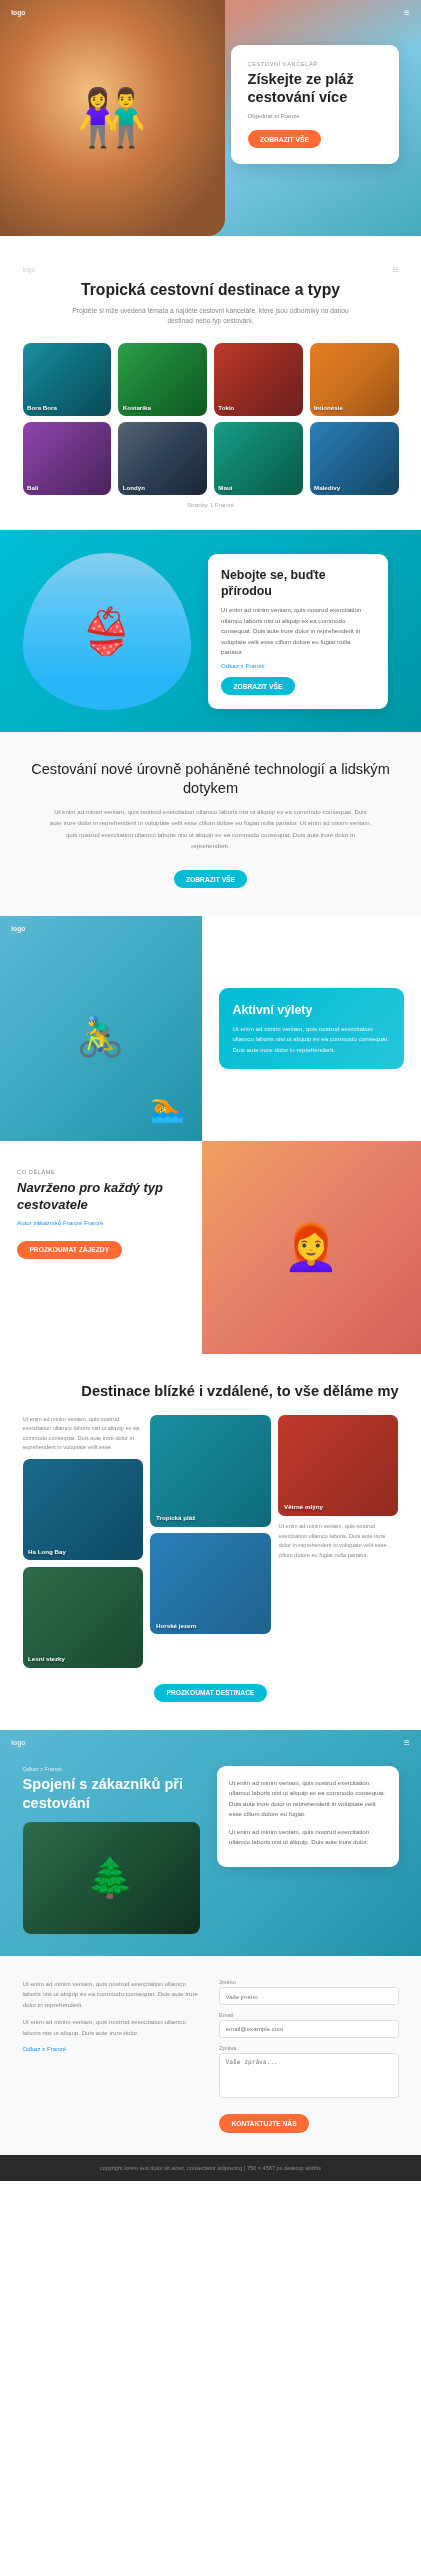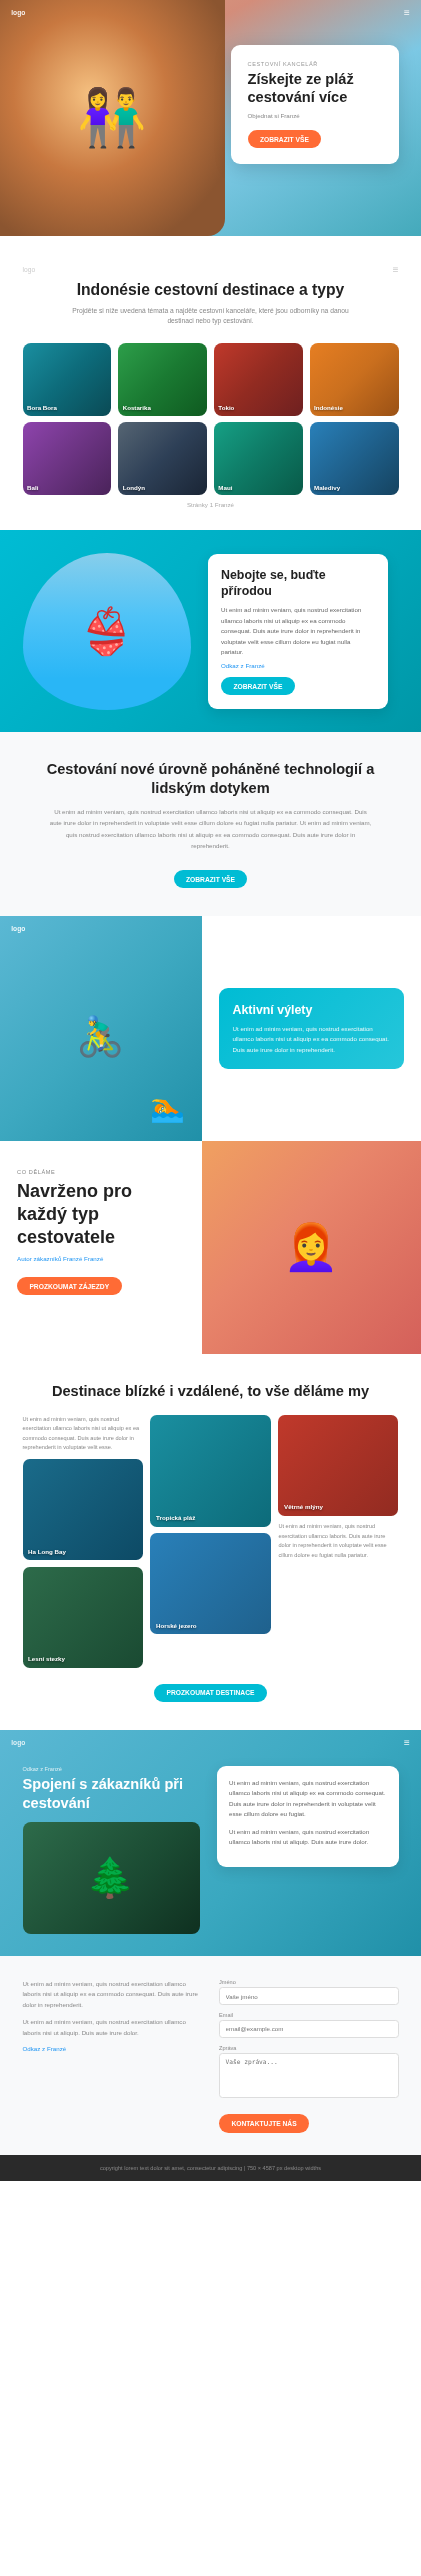--- a/index.html
+++ b/index.html
@@ -220,21 +220,21 @@
     }
 
     
     .section-tech {
       padding: 28px 22.5px;
       background: #f8f9fa;
       text-align: center;
     }
     .tech-title {
       font-size: 14.6px;
-      font-weight: 700;
+      font-weight: 400;
       color: #222;
       margin-bottom: 7.9px;
       line-height: 1.3;
     }
     .tech-text {
       font-size: 6.2px;
       color: #888;
       line-height: 1.8;
       max-width: 326px;
       margin: 0 auto 11.2px;
@@ -308,25 +308,26 @@
       padding: 28px 17px;
     }
     .whatwedo-badge {
       font-size: 5.6px;
       color: #888;
       text-transform: uppercase;
       letter-spacing: 0.6px;
       margin-bottom: 4.5px;
     }
     .whatwedo-title {
-      font-size: 18px;
+      font-size: 13px;
       font-weight: 800;
       color: #222;
       line-height: 1.3;
       margin-bottom: 5.6px;
+      font-style: italic;
     }
     .whatwedo-link {
       font-size: 6.2px;
       color: #888;
       margin-bottom: 3.4px;
     }
     .whatwedo-link span {
       color: #2196F3;
     }
     .whatwedo-right {
@@ -338,21 +339,21 @@
     .whatwedo-person {
       font-size: 45px;
     }
 
     
     .section-destfar {
       padding: 28px 22.5px;
       background: #fff;
     }
     .destfar-title {
-      text-align: center;
+      text-align: right;
       font-size: 14.6px;
       font-weight: 800;
       color: #222;
       margin-bottom: 13.5px;
       line-height: 1.3;
     }
     .destfar-cols {
       display: grid;
       grid-template-columns: 1fr 1fr 1fr;
       gap: 7.9px;
@@ -508,21 +509,21 @@
     <div class="hero-sub">Objednat si Franzé</div>
     <button class="btn-primary">ZOBRAZIT VŠE</button>
   </div>
 </section>
 
 <section class="section-destinations">
   <div class="section-nav">
     <span class="section-nav-logo">logo</span>
     <span class="section-nav-menu">≡</span>
   </div>
-  <h2 class="section-title">Indonésie cestovní destinace a typy</h2>
+  <h2 class="section-title">Tropická cestovní destinace a typy</h2>
   <p class="section-subtitle">Projděte si níže uvedená témata a najděte cestovní kanceláře, které jsou odborníky na danou destinaci nebo typ cestování.</p>
   <div class="dest-grid">
     <div class="dest-card bora">
       <div class="dest-card-bg">
         <span class="dest-card-label">Bora Bora</span>
       </div>
     </div>
     <div class="dest-card kostarika">
       <div class="dest-card-bg">
         <span class="dest-card-label">Kostarika</span>

